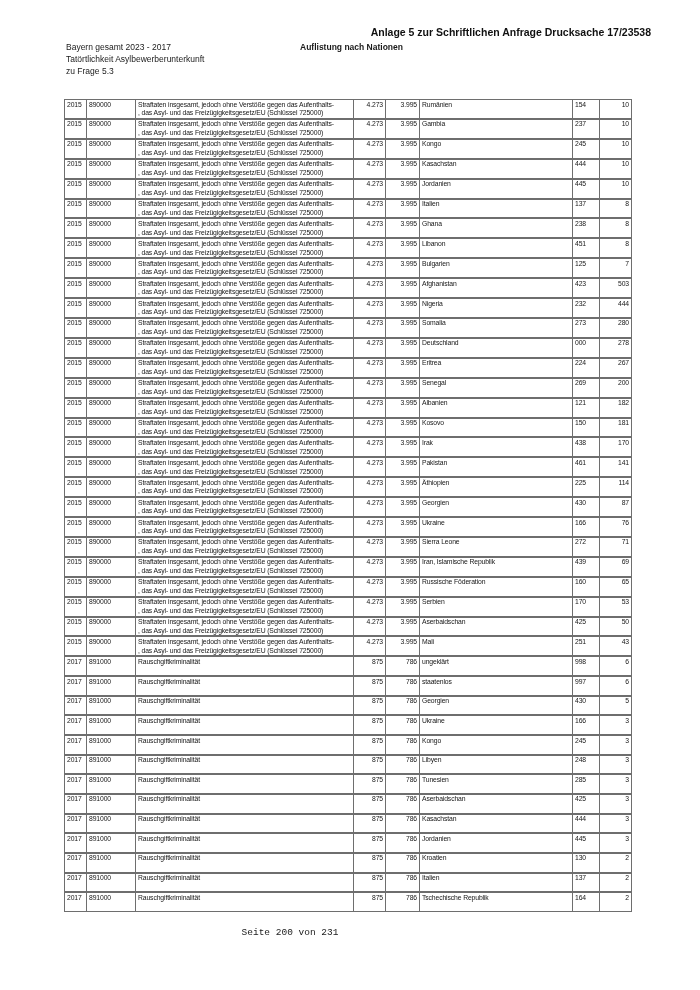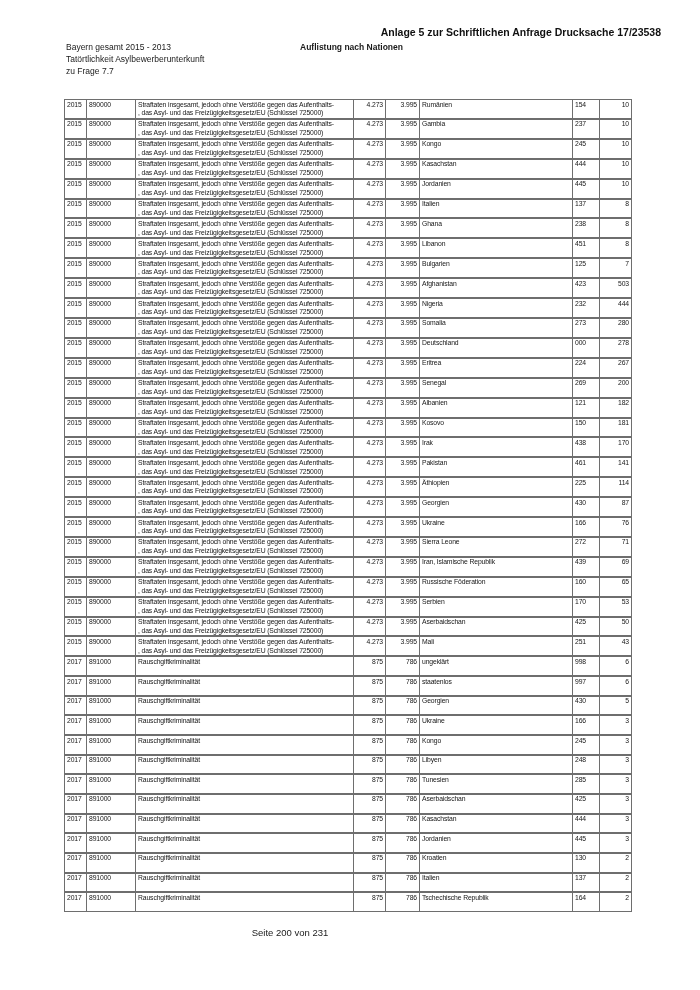--- a/index.html
+++ b/index.html
@@ -11,21 +11,21 @@
     width: 700px;
     height: 990px;
     position: relative;
     overflow: hidden;
     font-family: "Liberation Sans", sans-serif;
     color: #1a1a1a;
   }
   .doc-title {
     position: absolute;
     top: 26px;
-    right: 39px;
+    right: 49px;
     font-size: 10.5px;
     font-weight: bold;
     white-space: nowrap;
     color: #111;
   }
   .header-left {
     position: absolute;
     left: 66px;
     top: 41px;
     font-size: 8.5px;
@@ -70,31 +70,32 @@
   }
   td.col-num, td.col-count { text-align: right; padding-right: 3px; }
   td.col-offense div { white-space: nowrap; }
   .page-footer {
     position: absolute;
     top: 927px;
     left: 0;
     width: 580px;
     text-align: center;
     font-size: 9.5px;
+    font-family: Liberation Mono, monospace;
   }
 </style>
 </head>
 <body>
 
 <div class="doc-title">Anlage 5 zur Schriftlichen Anfrage Drucksache 17/23538</div>
 
 <div class="header-left">
-  <div>Bayern gesamt 2015 - 2013</div>
+  <div>Bayern gesamt 2023 - 2017</div>
   <div>Tatörtlichkeit Asylbewerberunterkunft</div>
-  <div>zu Frage 7.7</div>
+  <div>zu Frage 5.3</div>
 </div>
 
 <div class="header-center">Auflistung nach Nationen</div>
 
 <table class="data-table">
   <colgroup>
     <col style="width:22px">
     <col style="width:49px">
     <col style="width:218px">
     <col style="width:32px">

